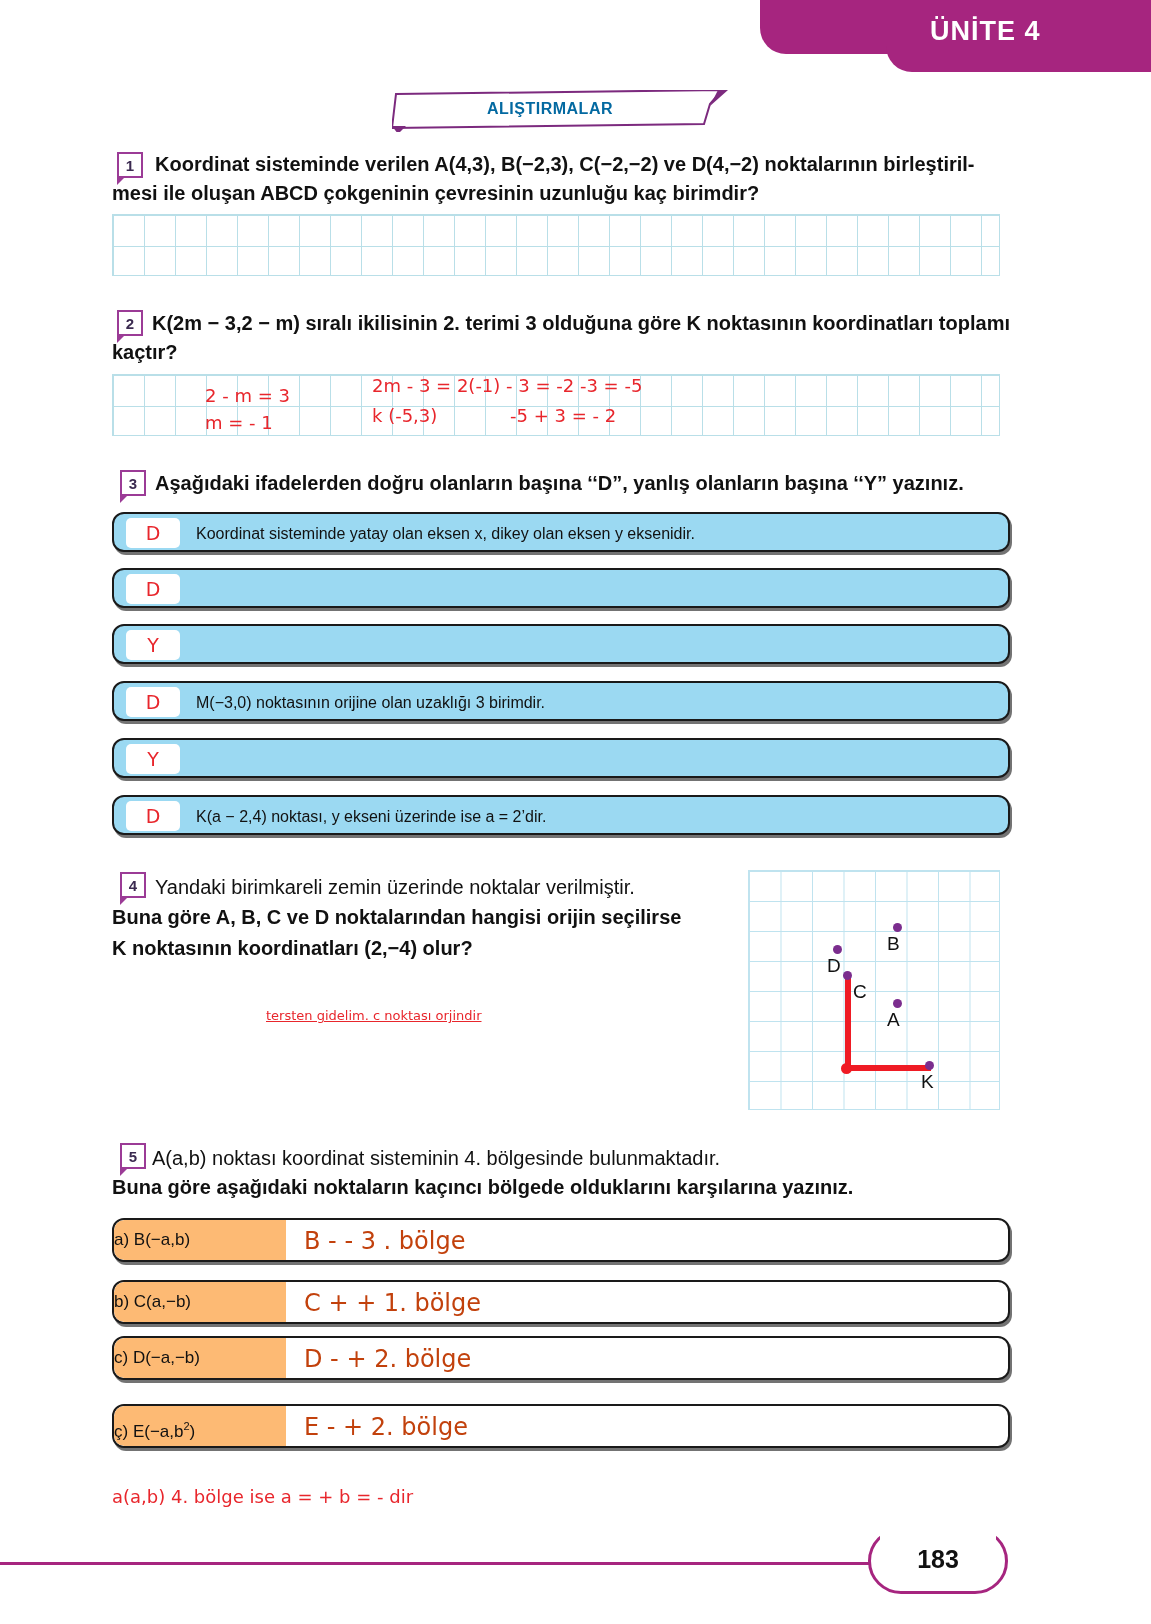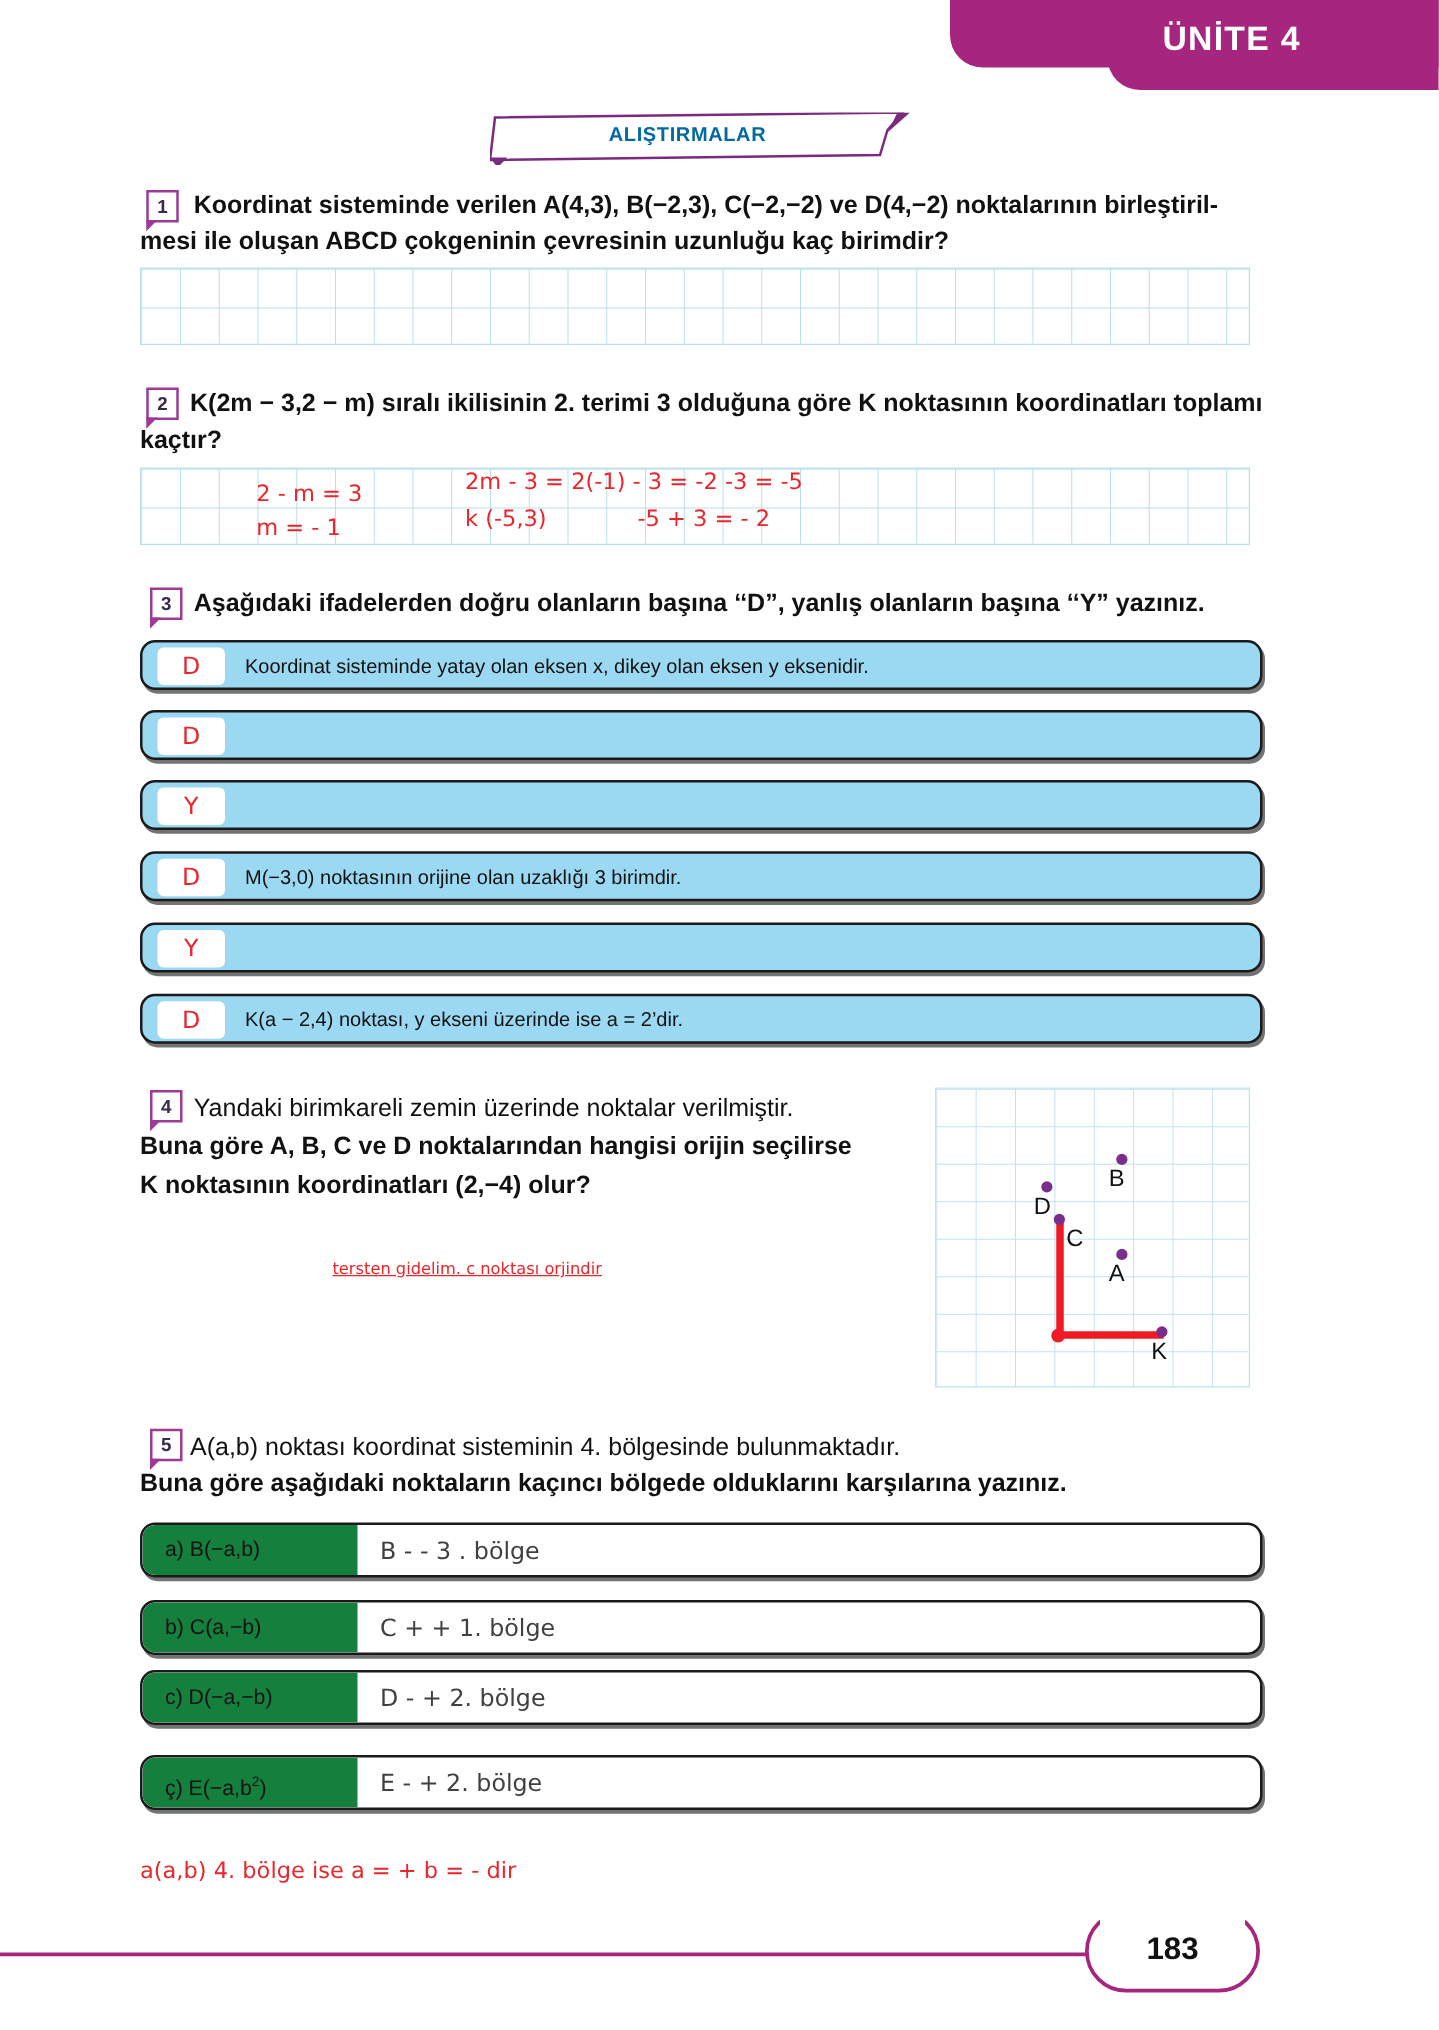--- a/index.html
+++ b/index.html
@@ -115,28 +115,28 @@
     position: absolute; left: 112px; width: 898px; height: 44px;
     background: #ffffff;
     border: 2px solid #1a1a1a;
     border-radius: 12px;
     box-sizing: border-box;
     box-shadow: 2px 3px 0 rgba(0,0,0,0.55);
     overflow: hidden;
   }
   .orow .lab {
     position: absolute; left: 0; top: 0; width: 172px; height: 40px;
-    background: #15803d;
+    background: #fdba74;
     border-top-left-radius: 10px; border-bottom-left-radius: 10px;
-    line-height: 40px; padding-left: 18px;
+    line-height: 40px; 
     font-size: 17px; color: #111; box-sizing: border-box;
   }
   .orow .ans {
     position: absolute; left: 190px; top: 0; height: 32px; line-height: 42px;
-    color: #404040; font-size: 19px; font-family: "DejaVu Sans", sans-serif;
+    color: #c2410c; font-size: 24px; font-family: "DejaVu Sans", sans-serif;
   }
   sup { font-size: 11px; }
 
   
   .fig {
     position: absolute; left: 748px; top: 870px; width: 252px; height: 240px;
     background-color: #ffffff;
     background-image:
       linear-gradient(to right, #bfe3ef 1px, transparent 1px),
       linear-gradient(to bottom, #bfe3ef 1px, transparent 1px);

